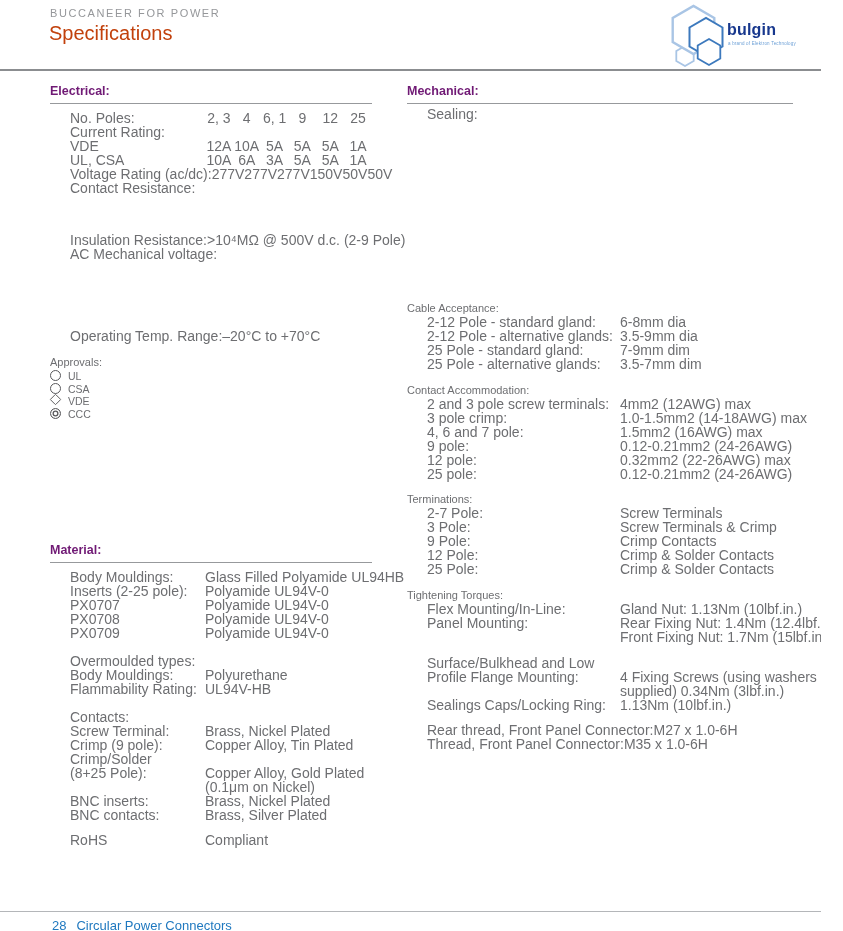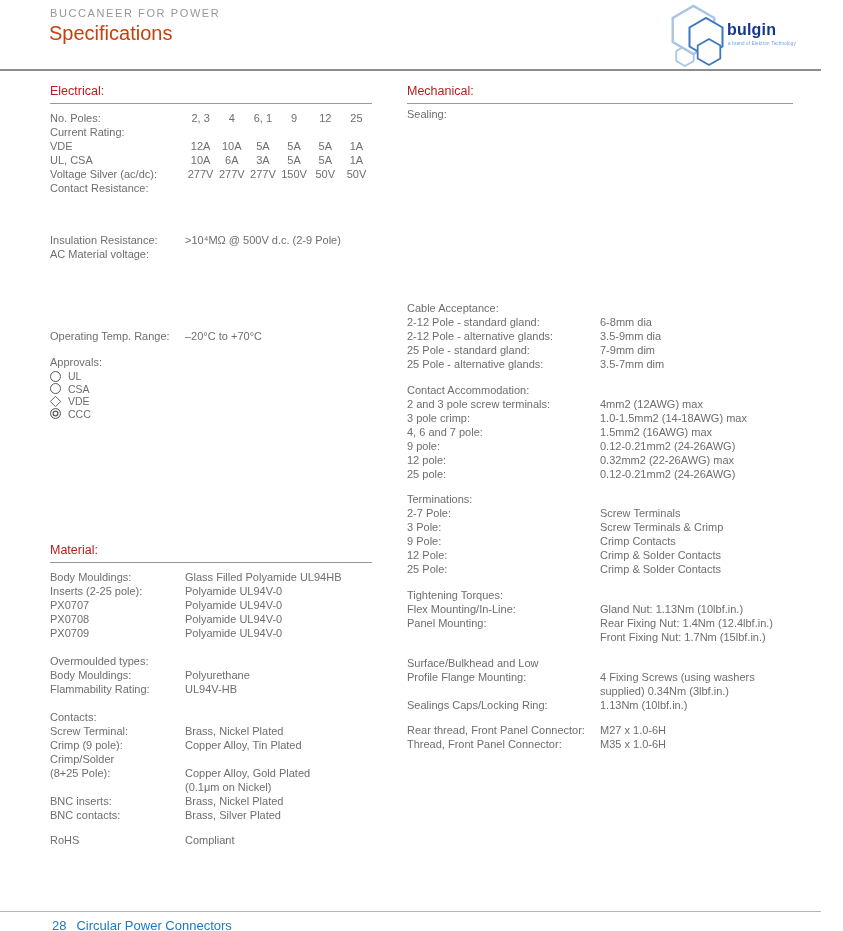--- a/index.html
+++ b/index.html
@@ -11,34 +11,34 @@
   .rule-bottom{position:absolute;left:0;top:911px;width:843px;border-top:1px solid #b4b6b9;}
 
   .logo{position:absolute;left:660px;top:1px;width:170px;height:66px;text-decoration:underline;}
   .logo svg{position:absolute;left:0;top:0;}
   .logo .brand{position:absolute;left:67px;top:20px;font-size:16px;font-weight:bold;color:#17378d;letter-spacing:0.2px;}
   .logo .tagline{position:absolute;left:68px;top:40px;font-size:4.5px;color:#6b9fd6;letter-spacing:0.2px;}
 
   .sec{position:absolute;}
   .col-l{left:50px;width:322px;}
   .col-r{left:407px;width:400px;}
-  .sec-h{font-size:12.5px;font-weight:normal;color:#b91c1c;padding-bottom:5px;border-bottom:1px solid #97999c;}
+  .sec-h{font-size:12.5px;font-weight:bold;color:#701a75;padding-bottom:5px;border-bottom:1px solid #97999c;}
   .col-l .sec-h{width:322px;}
   .col-r .sec-h{width:386px;}
 
-  .row{display:flex;min-height:14px;font-size:11px;line-height:14px;white-space:nowrap;}
+  .row{display:flex;min-height:14px;font-size:14px;line-height:14px;white-space:nowrap;margin-left:20px;}
   .lbl{flex:0 0 135px;}
   .col-r .lbl{flex:0 0 193px;}
   .val{flex:1;}
   .line{min-height:14px;font-size:11px;line-height:14px;white-space:nowrap;}
   .subhead{font-size:11px;line-height:14px;min-height:14px;}
   .pcell{width:33px;text-align:center;}
   .indent{margin-left:135px;}
 
-  .ag-row{display:flex;align-items:center;min-height:12.5px;font-size:10.5px;line-height:12.5px;gap:7px;}
+  .ag-row{display:flex;align-items:flex-start;min-height:12.5px;font-size:10.5px;line-height:12.5px;gap:7px;}
   .mark{width:11px;height:11px;box-sizing:border-box;border:1.4px solid #59595c;display:inline-block;flex:0 0 auto;}
   .mark-circle{border-radius:50%;}
   .mark-diamond{width:9px;height:9px;transform:rotate(45deg) scale(.92);border-radius:1px;margin:0 1px;}
   .mark-double{border-radius:50%;box-shadow:inset 0 0 0 1.5px #fff,inset 0 0 0 2.8px #59595c;}
 
   .footer{position:absolute;left:52px;top:918px;font-size:13px;color:#1f78bf;display:flex;gap:10px;}
 </style>
 </head>
 <body>
 
@@ -95,21 +95,21 @@
       <div class="row">
       <span class="lbl">UL, CSA</span>
       <span class="pcell">10A</span>
       <span class="pcell">6A</span>
       <span class="pcell">3A</span>
       <span class="pcell">5A</span>
       <span class="pcell">5A</span>
       <span class="pcell">1A</span>
     </div>
       <div class="row">
-      <span class="lbl">Voltage Silver (ac/dc):</span>
+      <span class="lbl">Voltage Rating (ac/dc):</span>
       <span class="pcell">277V</span>
       <span class="pcell">277V</span>
       <span class="pcell">277V</span>
       <span class="pcell">150V</span>
       <span class="pcell">50V</span>
       <span class="pcell">50V</span>
     </div>
     </div>
 
   <div class="sec col-l" style="top:181px">
@@ -122,21 +122,21 @@
         </span>
     </div>
   </div>
 
   <div class="sec col-l" style="top:233px">
     <div class="row">
       <span class="lbl">Insulation Resistance:</span>
       <span class="val">&gt;10⁴MΩ @ 500V d.c. (2-9 Pole)</span>
     </div>
     <div class="row">
-      <span class="lbl">AC Material voltage:</span>
+      <span class="lbl">AC Mechanical voltage:</span>
       <span class="val">
           <span class="line" style="display:block"></span>
           <span class="line" style="display:block"></span>
           <span class="line" style="display:block"></span>
           <span class="line" style="display:block"></span>
           <span class="line" style="display:block"></span>
         </span>
     </div>
   </div>
 

